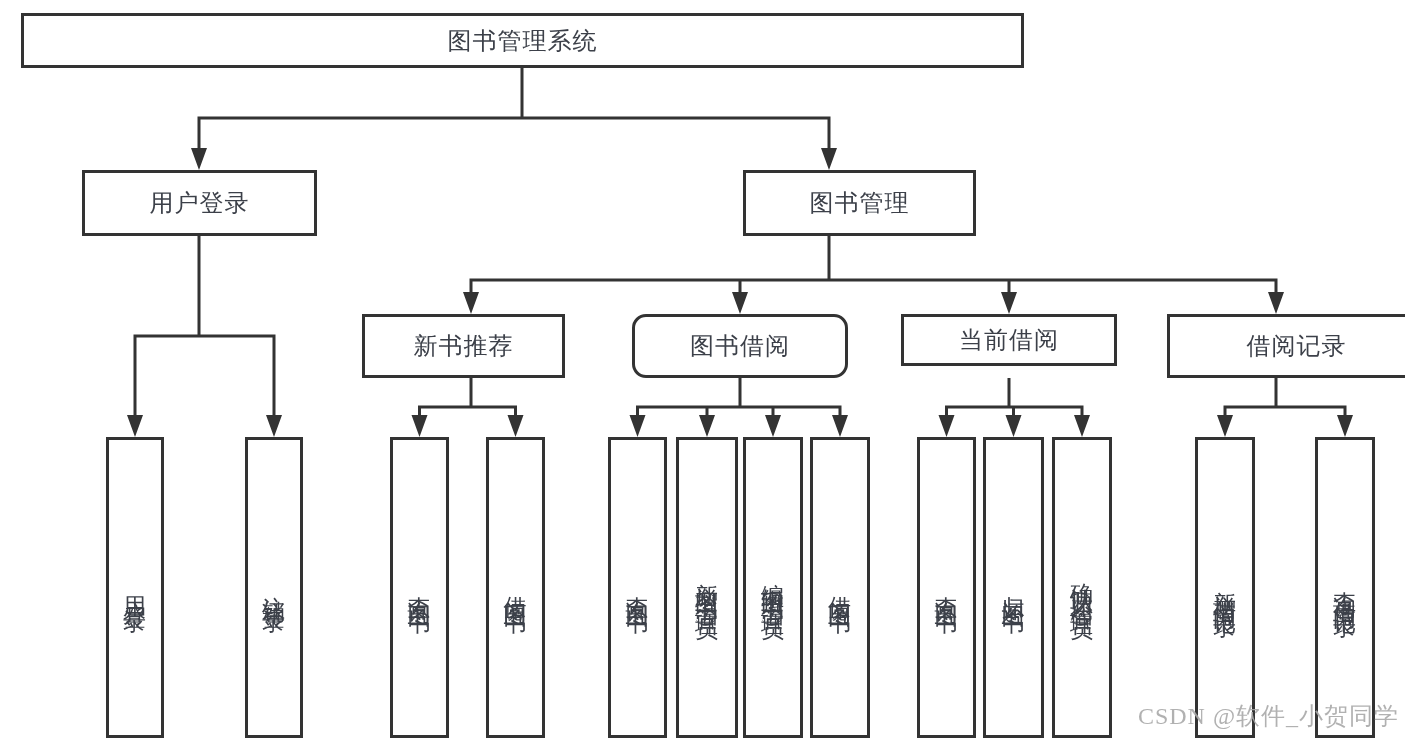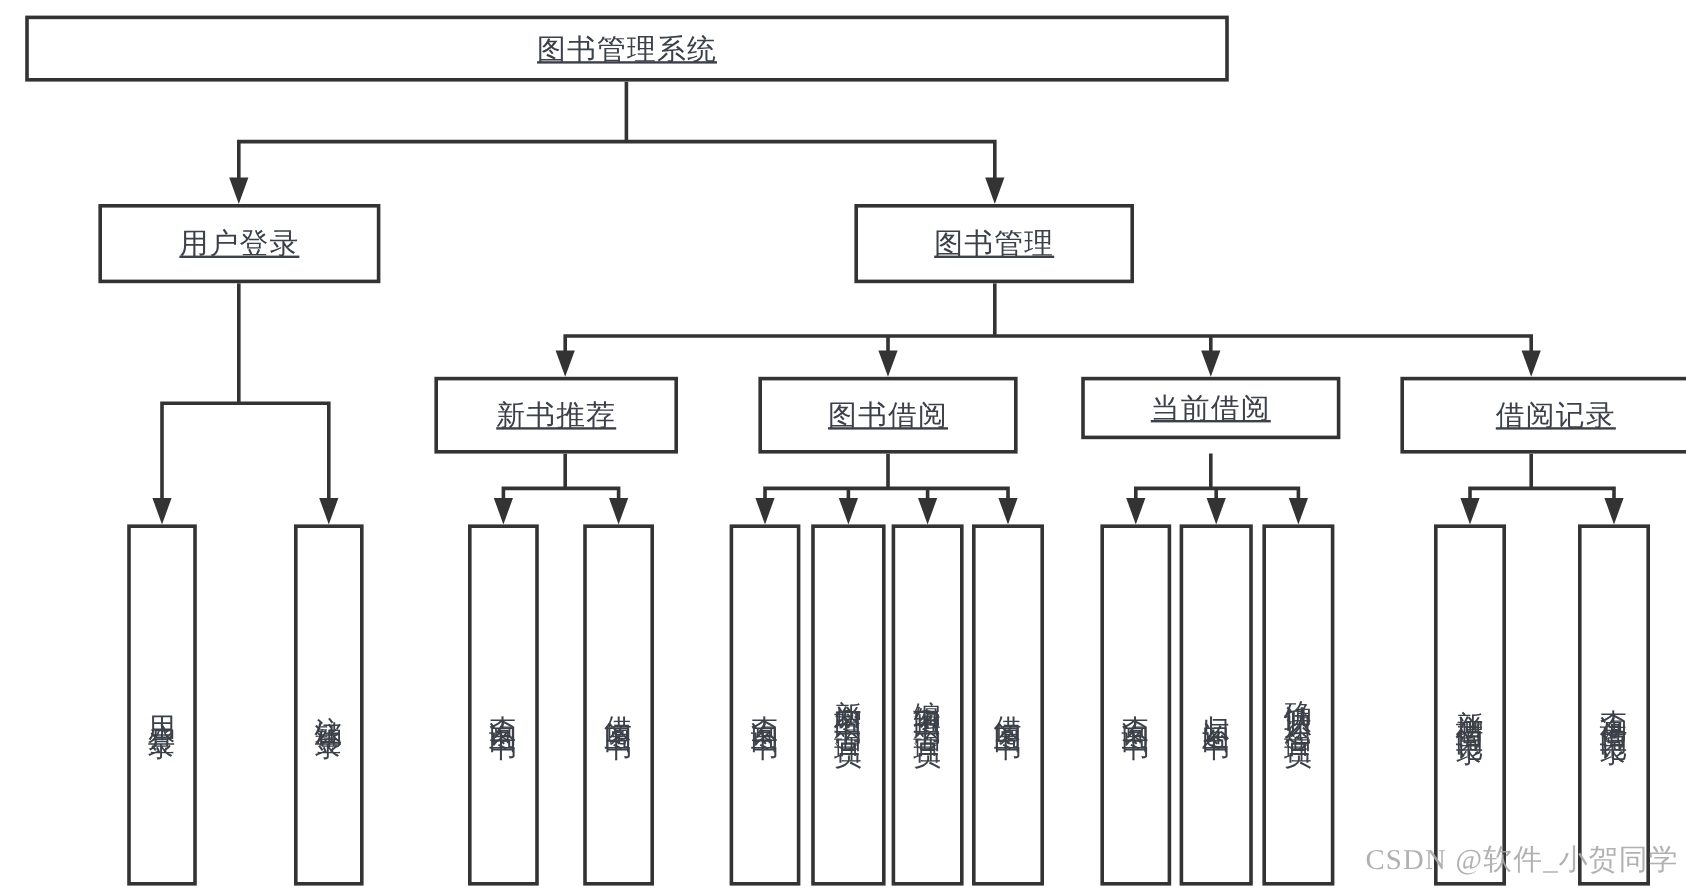--- a/index.html
+++ b/index.html
@@ -6,21 +6,21 @@
   .stage{
     position:relative;width:1405px;height:747px;background:#ffffff;overflow:hidden;
     font-family:"Liberation Sans","DejaVu Sans",sans-serif;
     color:#3c4049;
   }
   .connectors{position:absolute;left:0;top:0;width:1405px;height:747px;}
   .box{
     position:absolute;box-sizing:border-box;border:3px solid #333333;background:#ffffff;
     display:flex;align-items:center;justify-content:center;
   }
-  .hbox{font-size:24px;letter-spacing:1px;text-decoration:underline;}
+  .hbox{font-size:24px;letter-spacing:1px;}
   .vbox span{
     writing-mode:vertical-rl;text-orientation:mixed;
     font-size:23px;line-height:1.05;letter-spacing:5px;white-space:nowrap;
   }
   .watermark{
     position:absolute;right:6px;bottom:15px;
     font-size:24px;letter-spacing:1px;color:rgba(168,168,168,0.9);font-family:Liberation Serif, serif;
   }
 </style>
 </head>
@@ -85,28 +85,28 @@
       M1337,415 h16 L1345,437 z"></path>
   </svg>
 
   <div class="box hbox" style="left:21px;top:13px;width:1003px;height:55px;">
     <span>图书管理系统</span>
   </div>
 
   <div class="box hbox" style="left:82px;top:170px;width:235px;height:66px;">
     <span>用户登录</span>
   </div>
-  <div class="box hbox" style="left:712px;top:170px;width:233px;height:66px;">
+  <div class="box hbox" style="left:743px;top:170px;width:233px;height:66px;">
     <span>图书管理</span>
   </div>
 
   <div class="box hbox" style="left:362px;top:314px;width:203px;height:64px;">
     <span>新书推荐</span>
   </div>
-  <div class="box hbox" style="left:632px;top:314px;width:216px;height:64px;">
+  <div class="box hbox" style="left:632px;top:314px;width:216px;height:64px;border-radius:14px;">
     <span>图书借阅</span>
   </div>
   <div class="box hbox" style="left:901px;top:314px;width:216px;height:52px;">
     <span>当前借阅</span>
   </div>
   <div class="box hbox" style="left:1167px;top:314px;width:259px;height:64px;">
     <span>借阅记录</span>
   </div>
 
   <div class="box vbox" style="left:106px;top:437px;width:58px;height:301px;">

